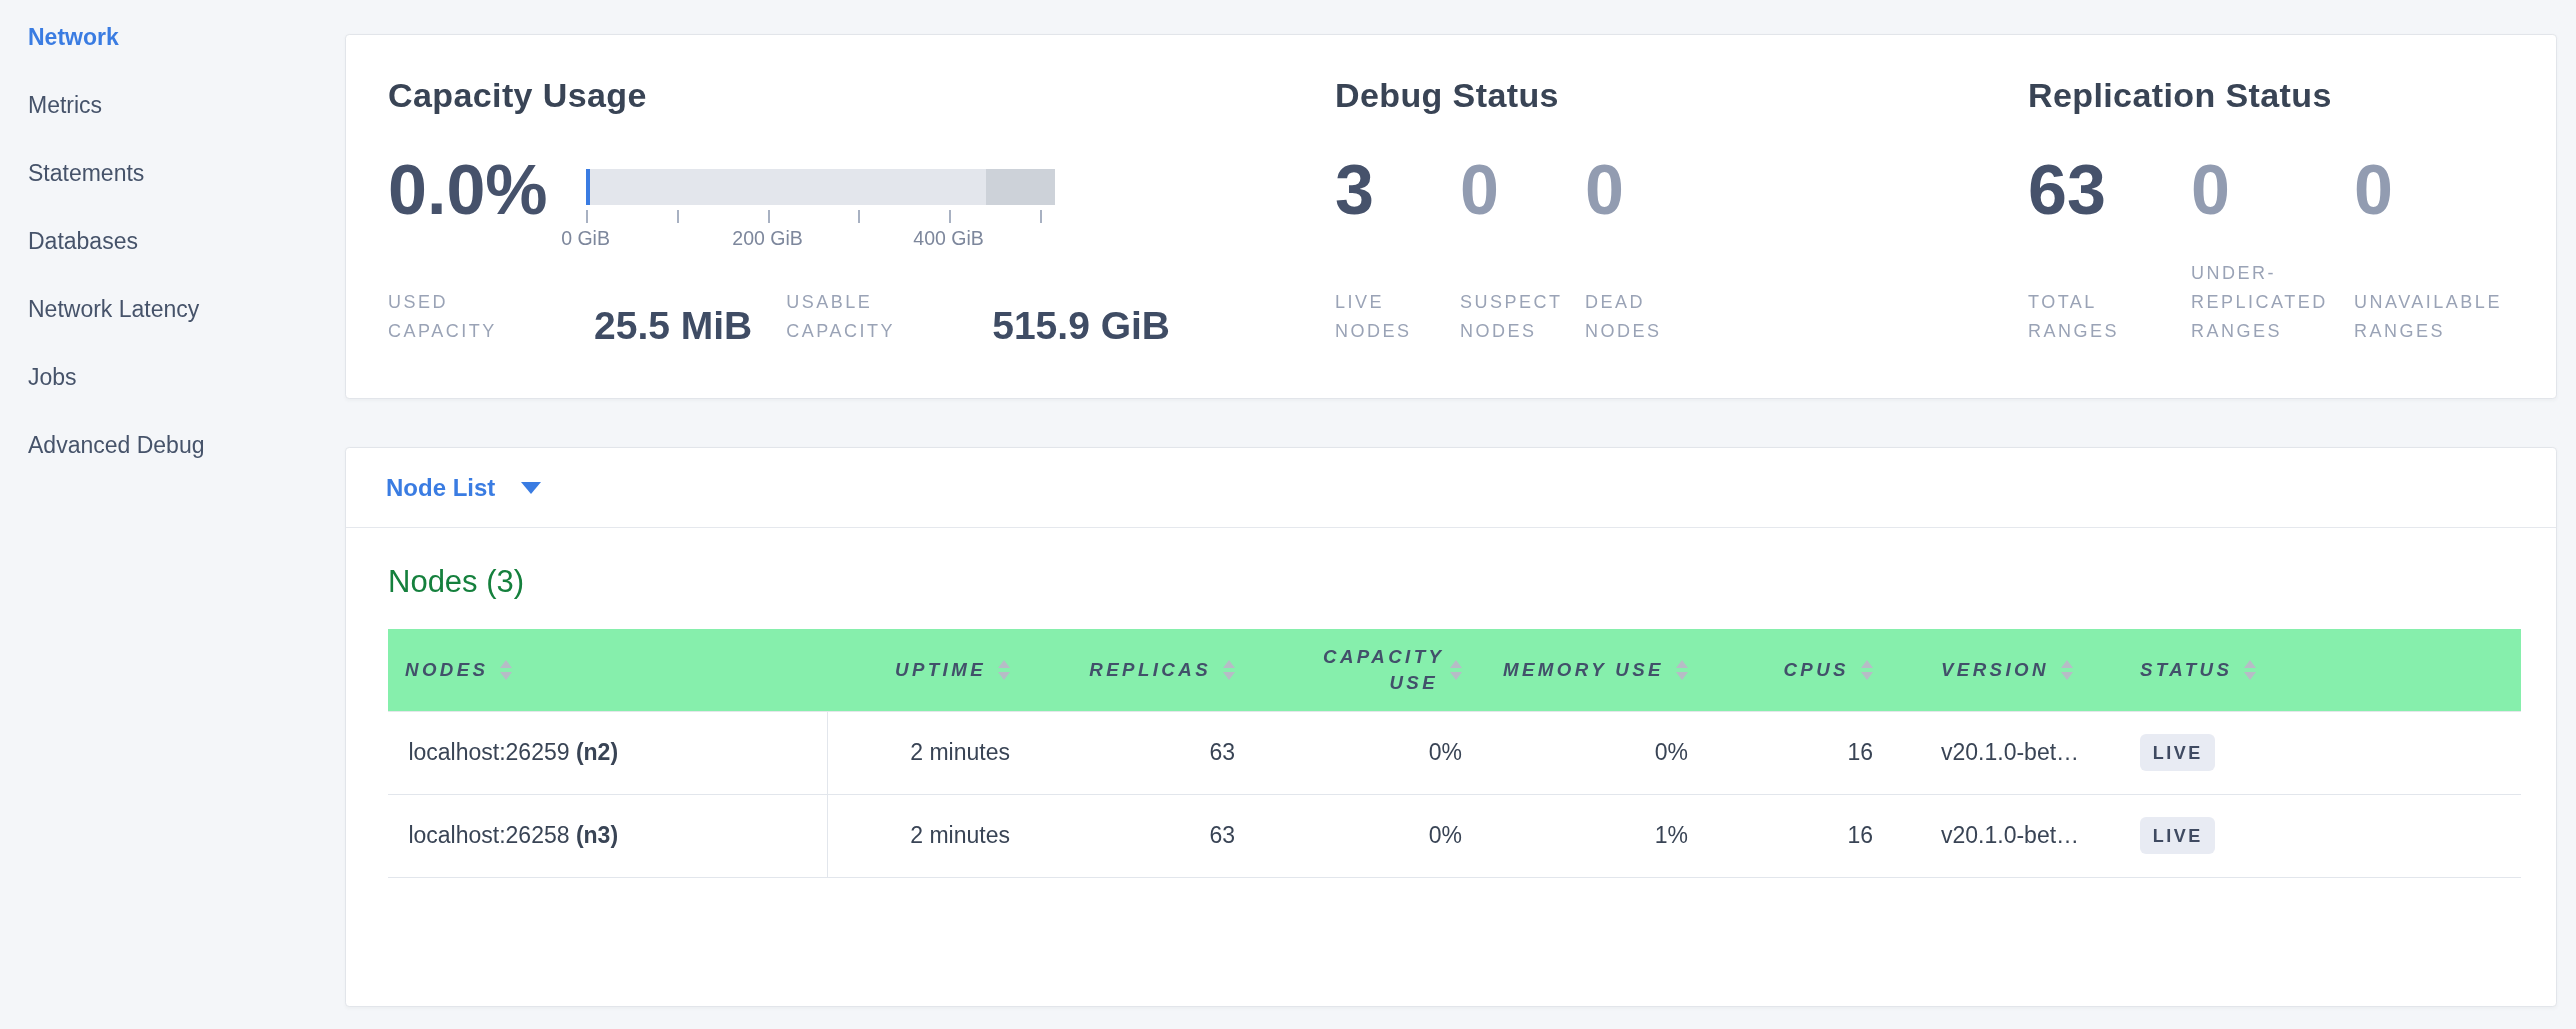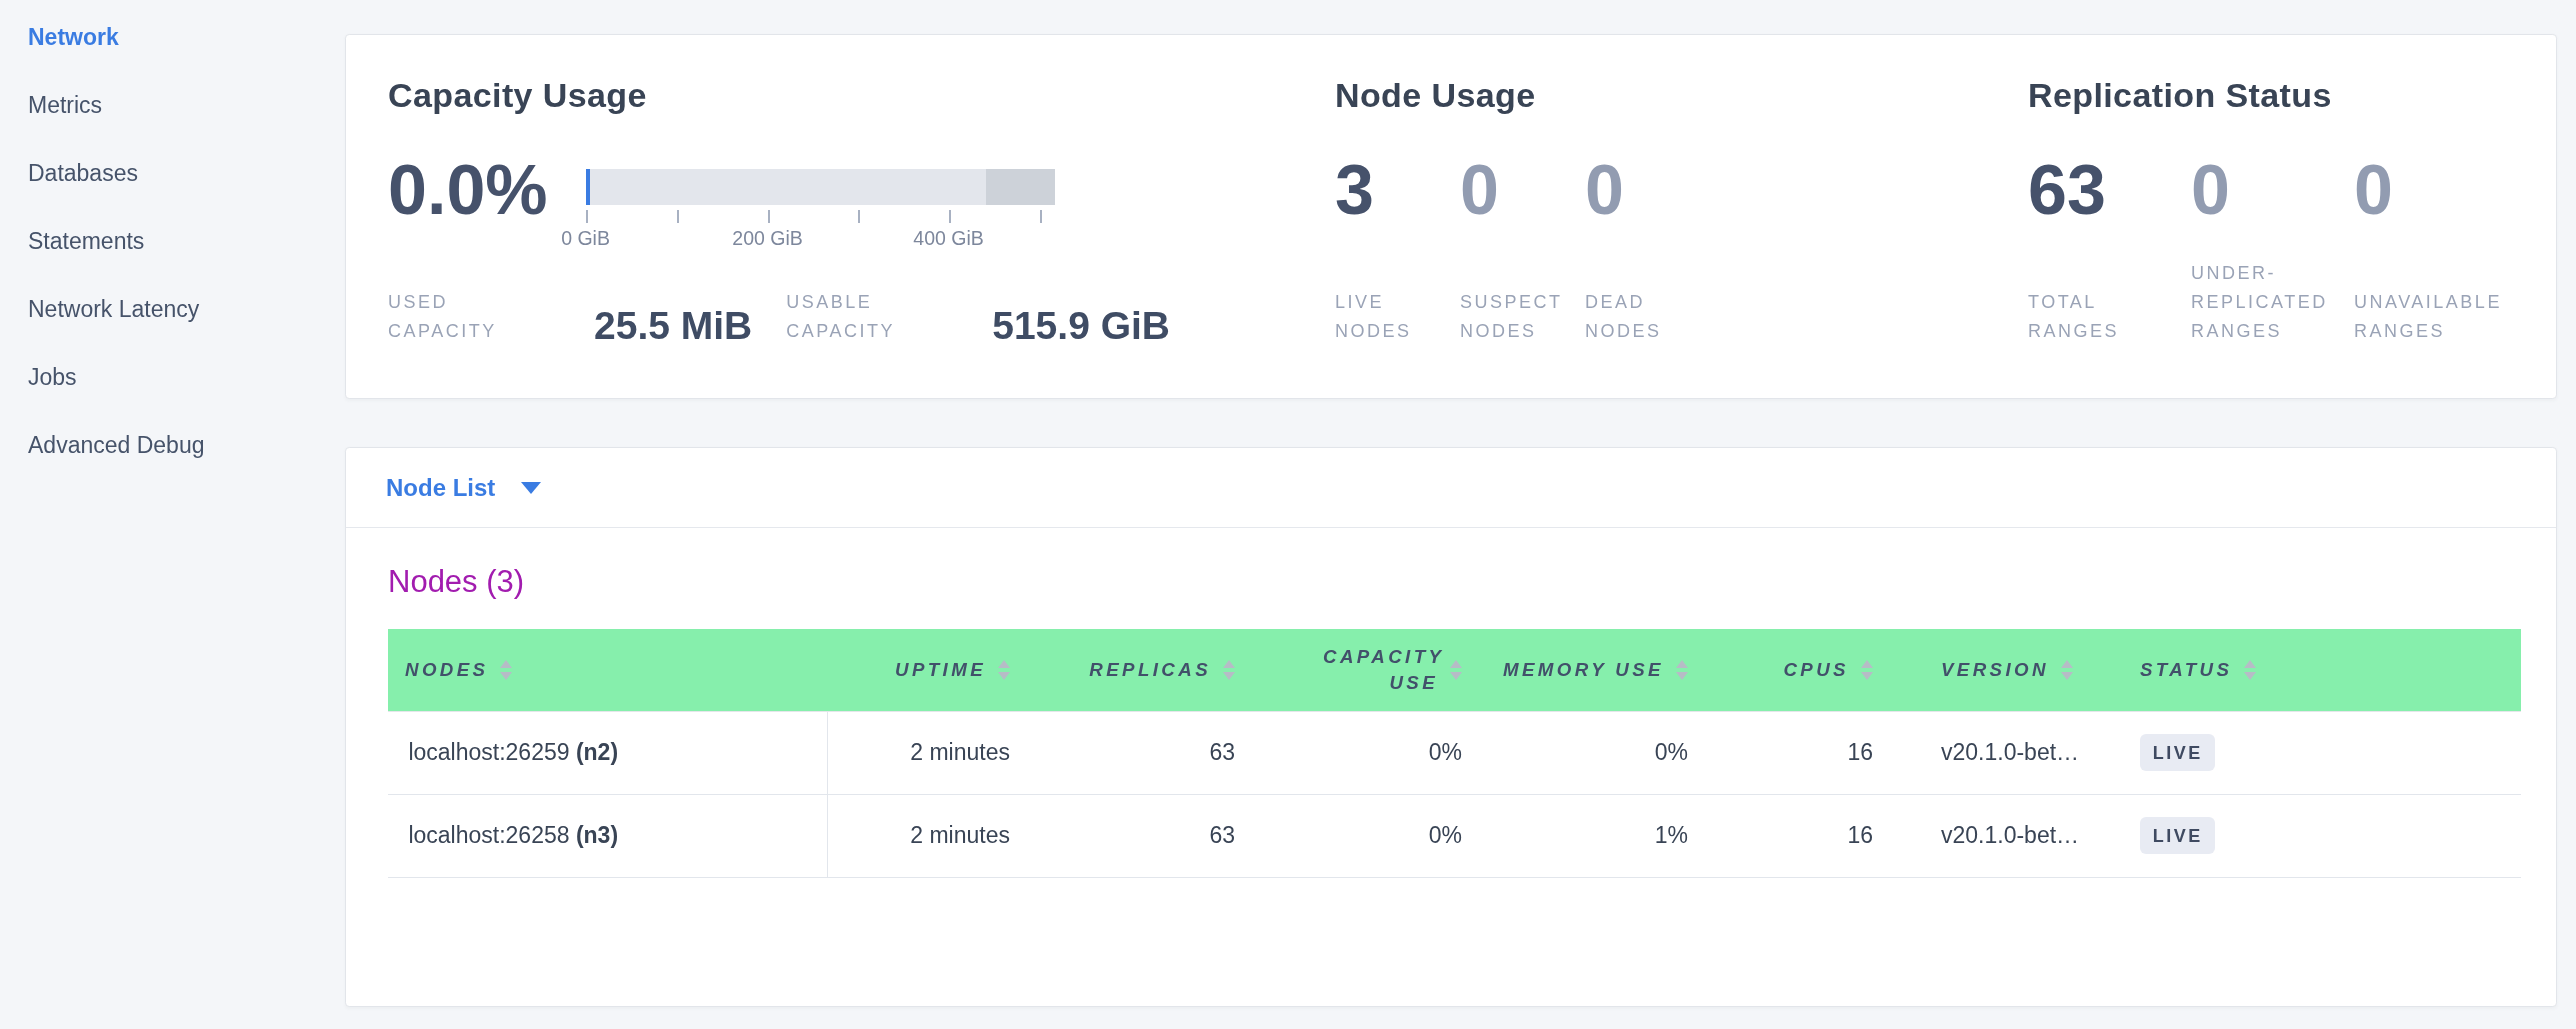--- a/index.html
+++ b/index.html
@@ -71,21 +71,21 @@
   .dropdown-bar { height:80px; border-bottom:0.8px solid #e5e8ed; display:flex; align-items:center; padding-left:40px; }
   .dropdown-btn { display:flex; align-items:center; background:none; border:none; cursor:pointer; }
   .dropdown-btn .dd-label { font-size:24px; font-weight:700; color:#3a7ce2; font-family:"Liberation Sans", sans-serif; }
   .caret-down {
     width:0; height:0; margin-left:25.5px;
     border-left:10.2px solid transparent; border-right:10.2px solid transparent;
     border-top:12.7px solid #3a7ce2;
   }
 
   .nodes-area { padding:36px 35px 0 42px; }
-  .nodes-area h3 { font-size:31px; font-weight:500; color:#a21caf; margin-bottom:29px; }
+  .nodes-area h3 { font-size:31px; font-weight:500; color:#15803d; margin-bottom:29px; }
 
   table { width:100%; border-collapse:collapse; table-layout:fixed; }
   col.c-nodes{width:439px;} col.c-uptime{width:183px;} col.c-replicas{width:225px;}
   col.c-cap{width:227px;} col.c-mem{width:226px;} col.c-cpus{width:185px;}
   col.c-ver{width:255px;} col.c-status{width:auto;}
 
   thead tr { background:#86efac; height:82px;font-style:italic; }
   thead th { vertical-align:middle; border-bottom:0.8px solid #e4e7ea; cursor:pointer; }
   .th-inner { display:flex; align-items:center; font-size:18.7px; font-weight:700; letter-spacing:3.4px; color:#42506a; }
   th.al-r .th-inner { justify-content:flex-end; }
@@ -117,22 +117,22 @@
     padding:9.3px 12.7px; border-radius:6px; line-height:1;
   }
 </style>
 </head>
 <body>
 
 <nav class="sidebar">
   <ul>
     <li class="active">Network</li>
     <li>Metrics</li>
+    <li>Statements</li>
     <li>Databases</li>
-    <li>Statements</li>
     <li>Network Latency</li>
     <li>Jobs</li>
     <li>Advanced Debug</li>
   </ul>
 </nav>
 
 <main class="content">
 
   <section class="card summary-card">
 
@@ -168,21 +168,21 @@
           </div>
           <div class="stat-pair">
             <span class="caps-label">USABLE CAPACITY</span>
             <span class="cap-value">515.9 GiB</span>
           </div>
         </div>
       </div>
     </div>
 
     <div class="sec sec-nodes">
-      <h2>Node Usage</h2>
+      <h2>Debug Status</h2>
       <div class="sec-body">
         <div class="stat-cols">
           <div class="stat-col">
             <div class="stat-num">3</div>
             <div class="stat-label caps-label">LIVE NODES</div>
           </div>
           <div class="stat-col">
             <div class="stat-num faded">0</div>
             <div class="stat-label caps-label">SUSPECT NODES</div>
           </div>

